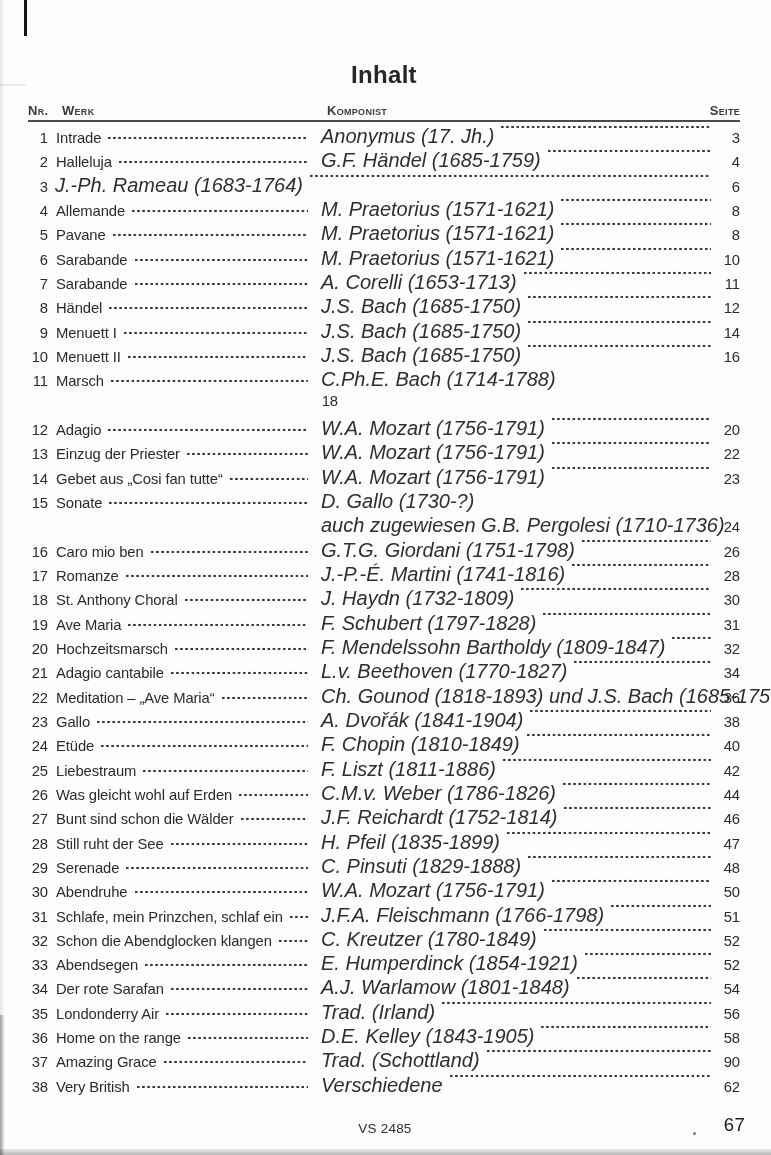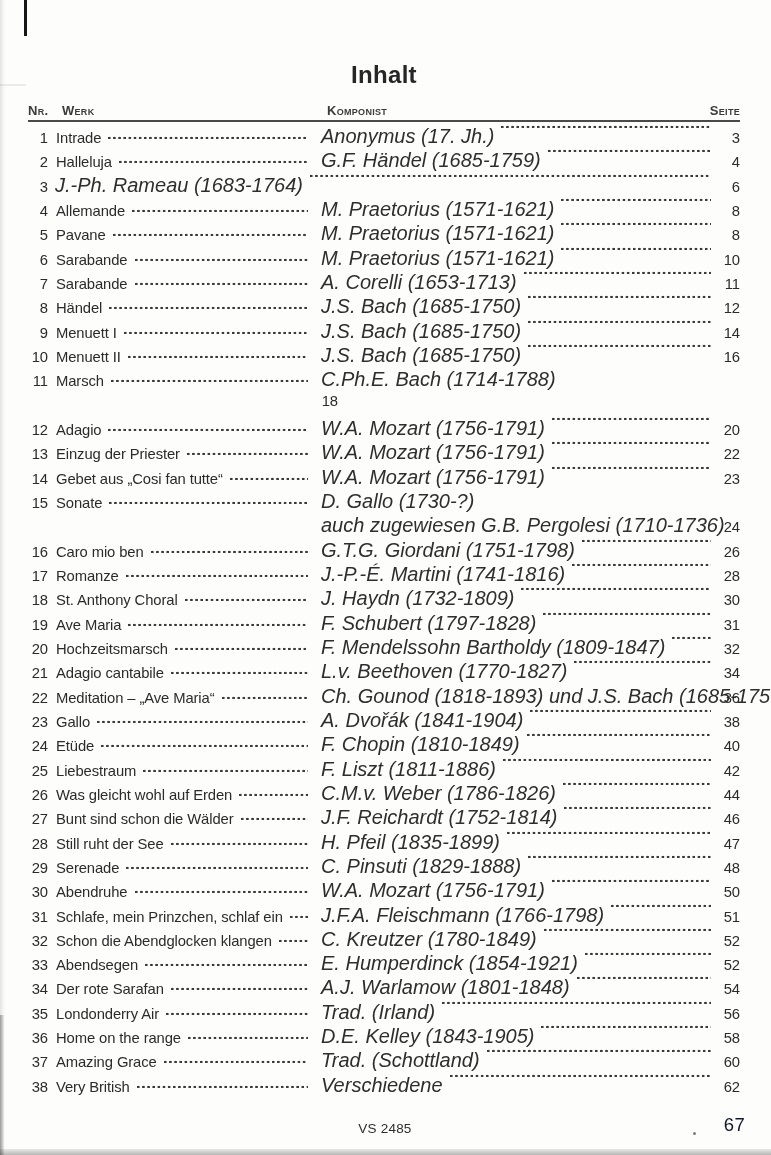--- a/index.html
+++ b/index.html
@@ -653,21 +653,21 @@
   <div class="row-line">
     <span class="c-nr">37</span>
     <span class="c-work">
       <span class="work-title">Amazing Grace</span>
       <span class="leader work-leader"></span>
     </span>
     <span class="c-comp">
       <span class="comp-text">Trad. (Schottland)</span>
       <span class="leader comp-leader"></span>
     </span>
-    <span class="c-page">60</span>
+    <span class="c-page">90</span>
   </div>
 
   <div class="row-line">
     <span class="c-nr">38</span>
     <span class="c-work">
       <span class="work-title">Very British</span>
       <span class="leader work-leader"></span>
     </span>
     <span class="c-comp">
       <span class="comp-text">Verschiedene</span>

